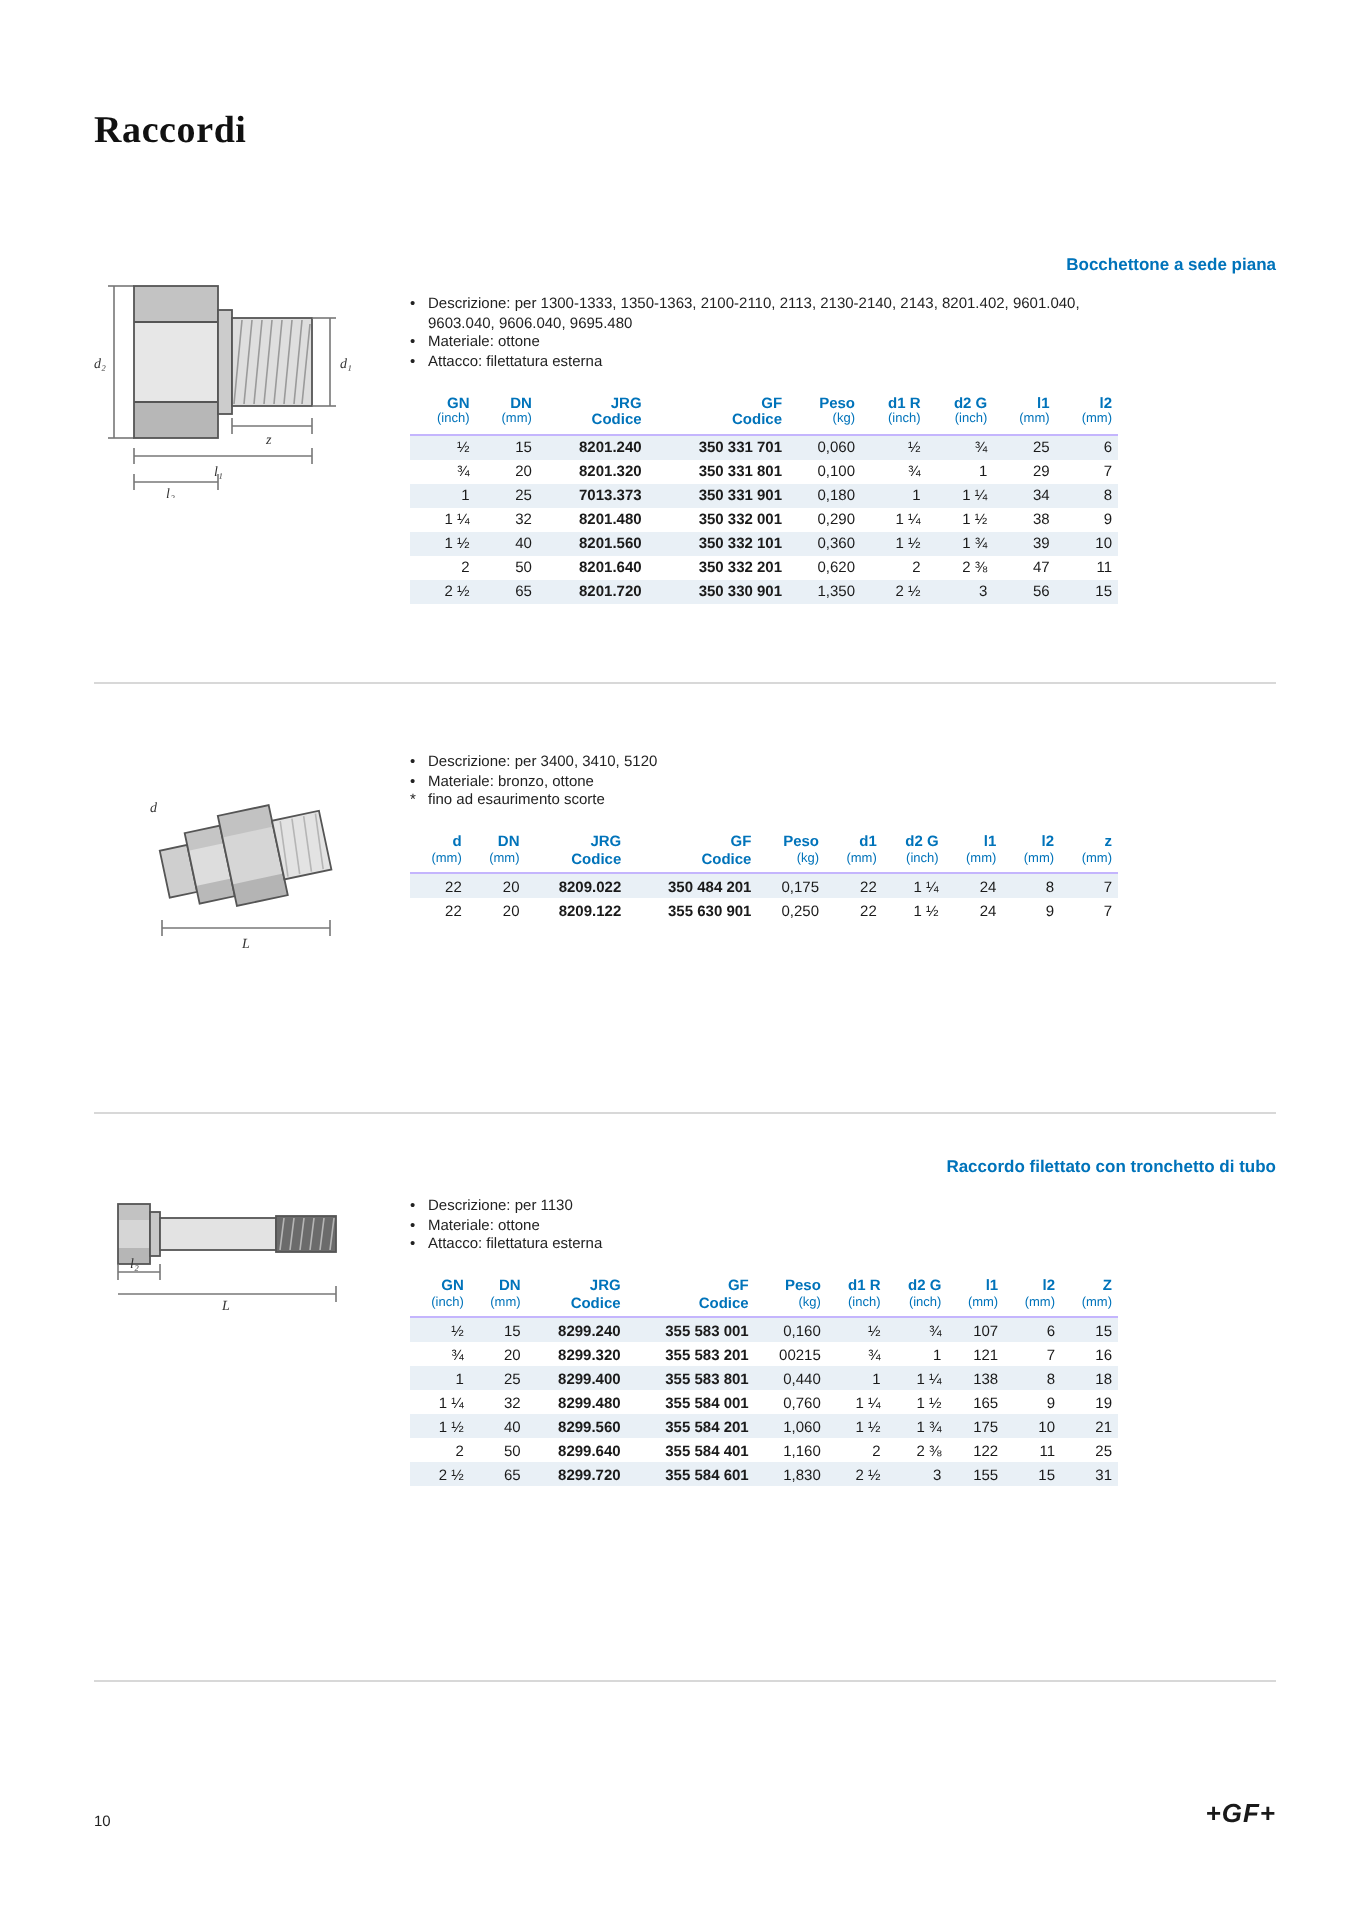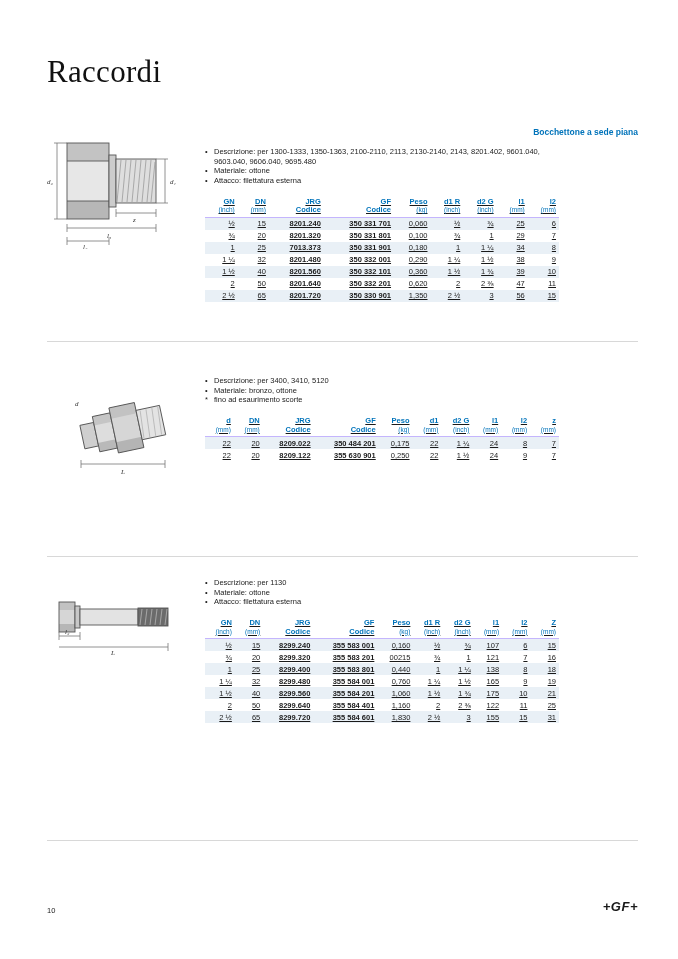--- a/index.html
+++ b/index.html
@@ -9,39 +9,39 @@
     font-family:"Liberation Sans", sans-serif;
     background:#ffffff;
     color:#1a1a1a;
     overflow:hidden;
   }
   .page { position:absolute; inset:0; background:#fff; }
 
   .title {
     position:absolute; left:47px; top:56px;
     font-family:"Liberation Serif", serif;
-    font-size:31px; font-weight:400; line-height:1; letter-spacing:0.3px;
+    font-size:19px; font-weight:700; line-height:1; letter-spacing:0.3px;
     color:#111;
     text-align:center;
   }
 
   .block { position:absolute; left:47px; right:40px; display:flex; }
   .figure { flex:0 0 158px; width:158px; }
   .fig0 { padding-top:2px; }
   .fig1 { padding-left:26px; padding-top:8px; }
   .fig2 { padding-left:4px; padding-top:16px; }
   .content { flex:1; min-width:0; }
 
   .heading { color:#0073ba; font-size:8.5px; font-weight:700; margin-bottom:10px;text-align:right; }
 
   .bullets { list-style:none; width:348px; margin-bottom:11px; }
   .bullets li { display:flex; font-size:7.5px; line-height:9.5px; color:#222; }
   .bullets .marker { flex:0 0 9px; width:9px; }
 
-  table.data-table { border-collapse:collapse; width:354px; font-size:7.5px; table-layout:auto;text-decoration:underline; }
+  table.data-table { border-collapse:collapse; width:354px; font-size:7.5px; table-layout:auto; }
   .data-table th, .data-table td { padding:1.5px 3px; text-align:right; white-space:nowrap; }
   .data-table th { color:#0073ba; font-weight:700; font-size:7.5px; line-height:8.5px; padding-bottom:0; }
   .data-table thead tr:nth-child(2) th { padding-top:0; padding-bottom:2px; border-bottom:1px solid #c4b5fd; }
   .data-table th.h-unit { font-weight:400; font-size:6.5px; }
   .data-table tbody tr:nth-child(odd) td { background:#e9f0f6; }
   .data-table td.bold { font-weight:700; }
 
   .divider { position:absolute; left:47px; right:40px; border:0; border-top:1px solid #d8d8d8; }
 
   .footer-num { position:absolute; left:47px; top:906px; font-size:7.5px; color:#222; }
@@ -373,20 +373,21 @@
         <line class="dim" x1="8" y1="38" x2="8" y2="46"></line>
         <line class="dim" x1="29" y1="38" x2="29" y2="46"></line>
         <text x="14" y="40">l₂</text>
 
         <line class="dim" x1="8" y1="53" x2="117" y2="53"></line>
         <line class="dim" x1="117" y1="49" x2="117" y2="57"></line>
         <text x="60" y="61">L</text>
       </svg>
     </div>
     <div class="content">
+      <h2 class="heading">Raccordo filettato con tronchetto di tubo</h2>
       <ul class="bullets">
         <li>
             <span class="marker">•</span>
             <span>Descrizione: per 1130</span>
           </li>
         <li>
             <span class="marker">•</span>
             <span>Materiale: ottone</span>
           </li>
         <li>

